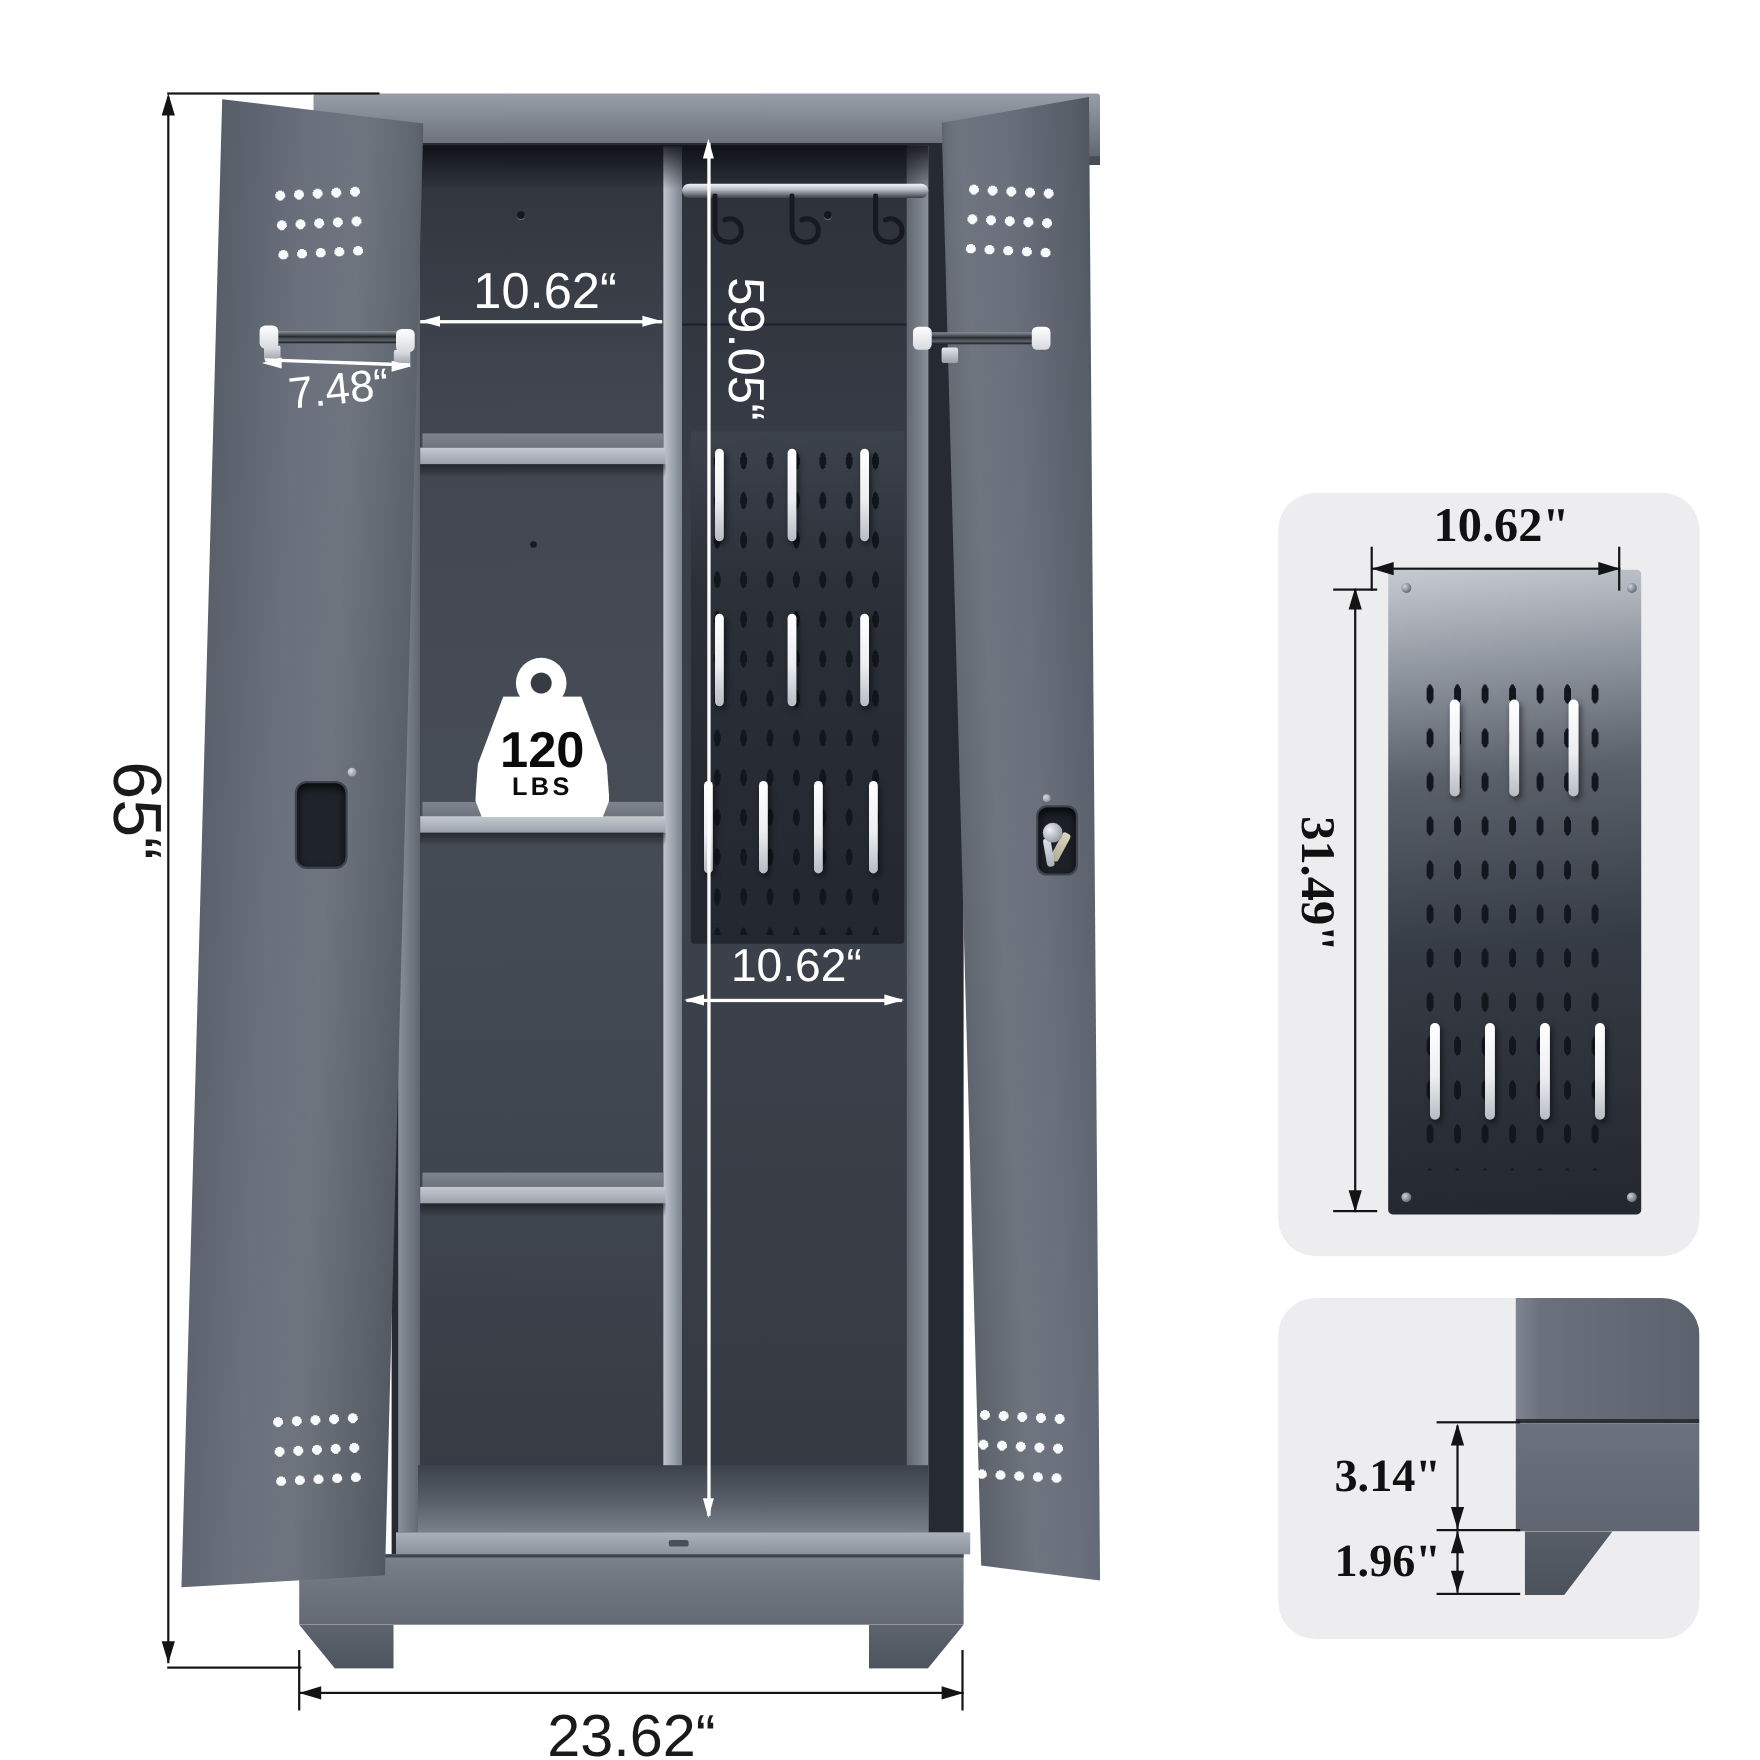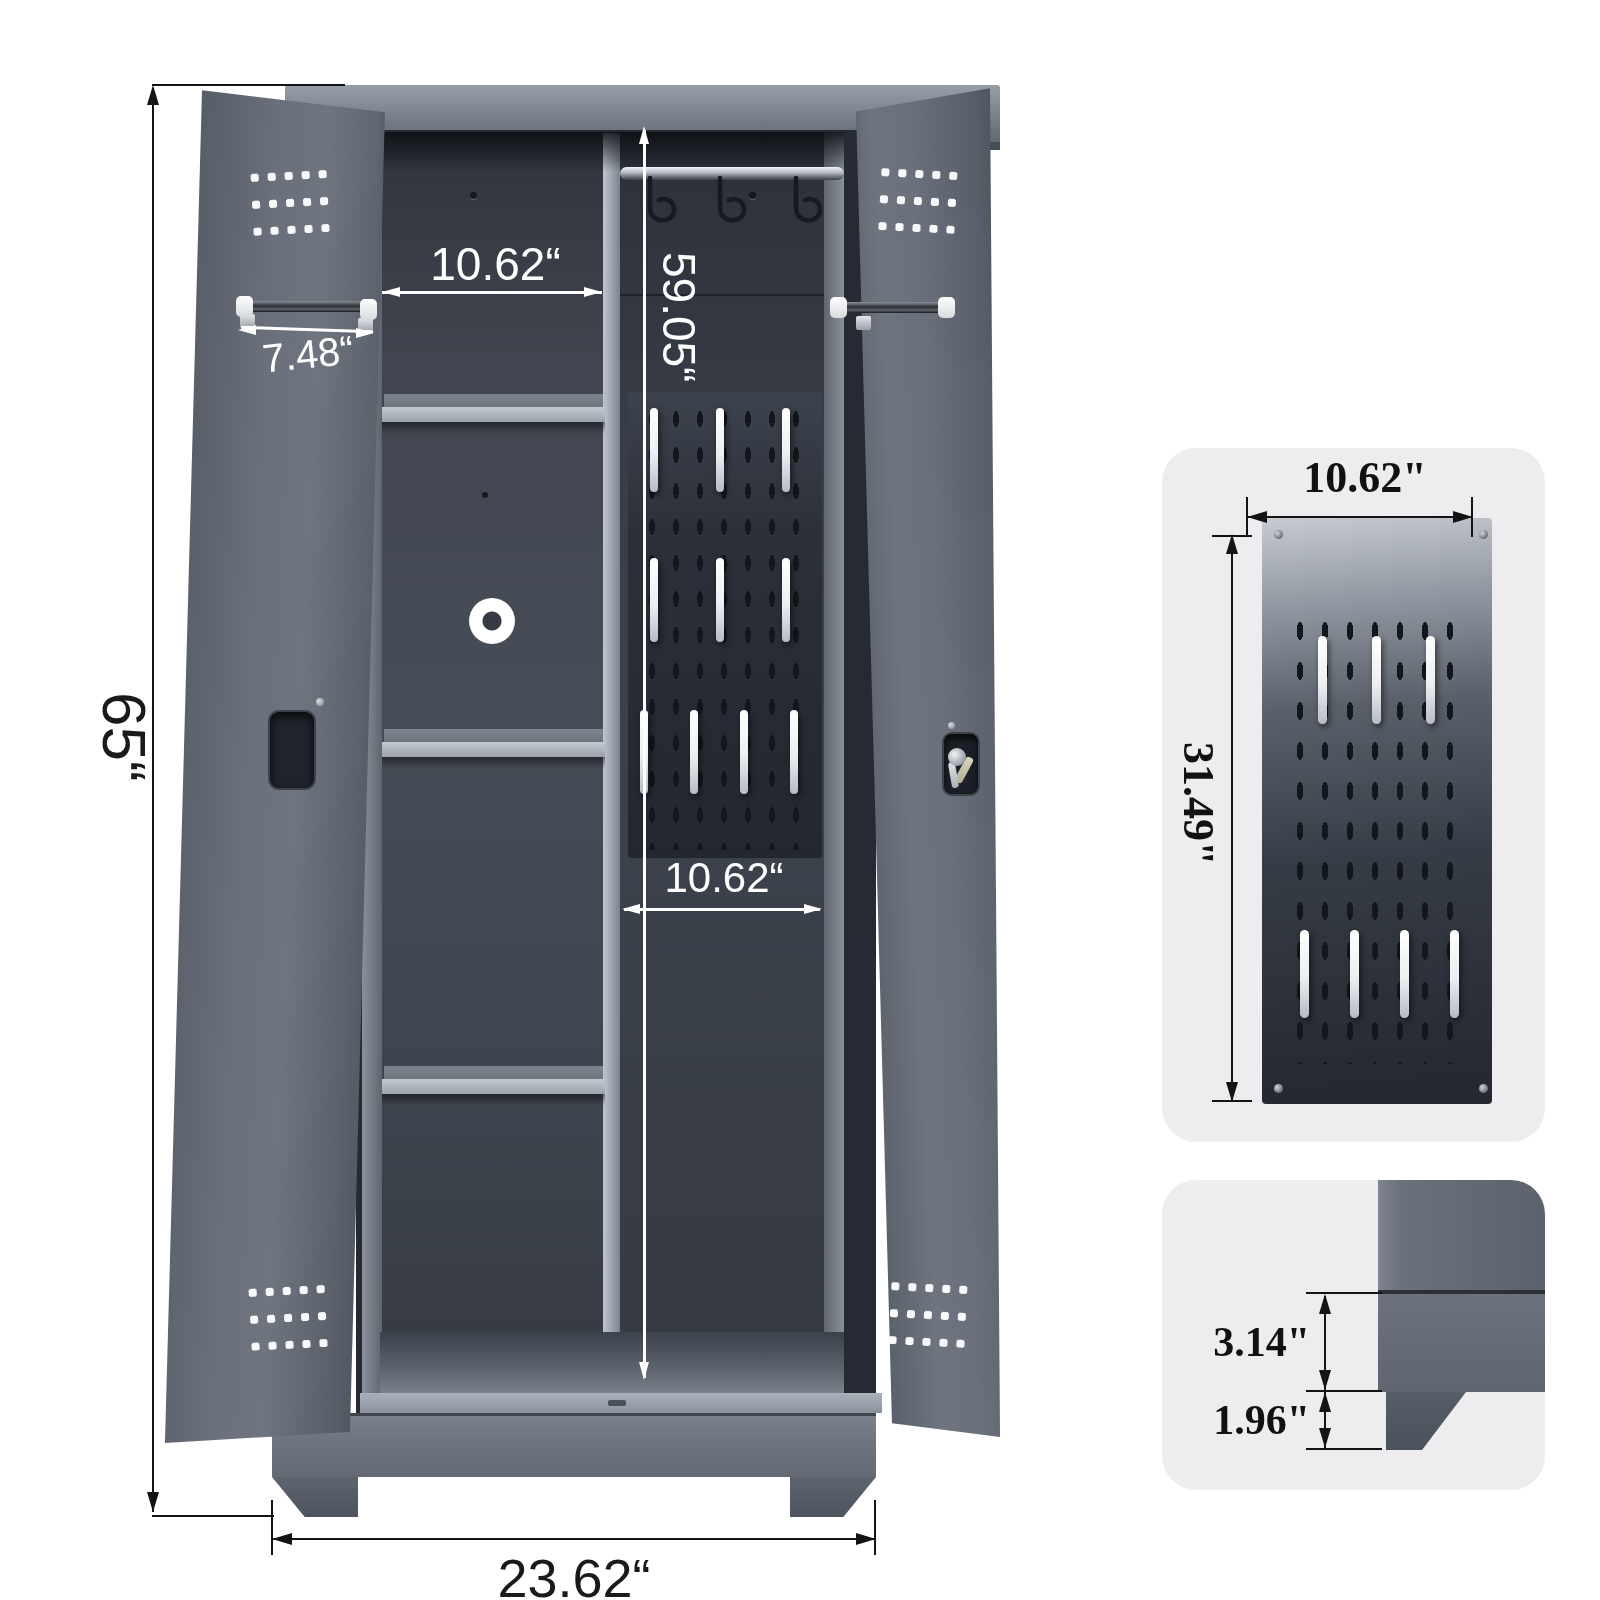--- a/index.html
+++ b/index.html
@@ -170,20 +170,26 @@
               background:radial-gradient(circle at 35% 35%,#d7dbe0,#7b828b);"></div>
   <div class="abs" style="left:948px;top:748px;width:18px;height:18px;border-radius:50%;z-index:7;
               background:radial-gradient(circle at 35% 35%,#eef1f4,#9aa0a8 70%,#5b6169);"></div>
   <div class="abs" style="left:960px;top:756px;width:8px;height:28px;border-radius:3px;z-index:6;transform:rotate(28deg);
               background:linear-gradient(180deg,#d9d4bd,#b2ad95);"></div>
   <div class="abs" style="left:950px;top:762px;width:7px;height:26px;border-radius:3px;z-index:6;transform:rotate(-10deg);
               background:linear-gradient(180deg,#dfe3e8,#aab0b8);"></div>
 
   <div class="abs" style="left:469px;top:598px;width:46px;height:46px;border-radius:50%;z-index:8;
               background:radial-gradient(circle at 50% 50%,#363b44 0 9px,#ffffff 10px);"></div>
+  <div class="abs" style="left:432px;top:633px;width:122px;height:110px;background:#ffffff;z-index:8;
+              clip-path:polygon(21% 0,79% 0,98% 56%,100% 86%,95% 100%,5% 100%,0 86%,2% 56%);
+              display:flex;flex-direction:column;align-items:center;justify-content:center;">
+    <div style="font-family:'Liberation Sans',sans-serif;font-weight:900;font-size:46px;line-height:44px;color:#0b0b0b;margin-top:10px;">120</div>
+    <div style="font-family:'Liberation Sans',sans-serif;font-weight:800;font-size:23px;line-height:24px;letter-spacing:3px;color:#0b0b0b;">LBS</div>
+  </div>
 
   <div class="lnw" style="left:382px;top:291px;width:220px;height:2.5px;z-index:9;"></div>
   <div class="ar aw-l" style="left:382px;top:287px;z-index:9;"></div>
   <div class="ar aw-r" style="left:584px;top:287px;z-index:9;"></div>
   <div class="dimlab-w" style="left:398px;top:237px;width:195px;font-size:46px;z-index:9;">10.62“</div>
 
   <div class="lnw" style="left:643px;top:130px;width:2.5px;height:1248px;z-index:9;"></div>
   <div class="ar aw-u" style="left:639px;top:126px;z-index:9;"></div>
   <div class="ar aw-d" style="left:639px;top:1362px;z-index:9;"></div>
   <div class="dimlab-w rot90" style="left:706px;top:252px;font-size:46px;z-index:9;">59.05“</div>

